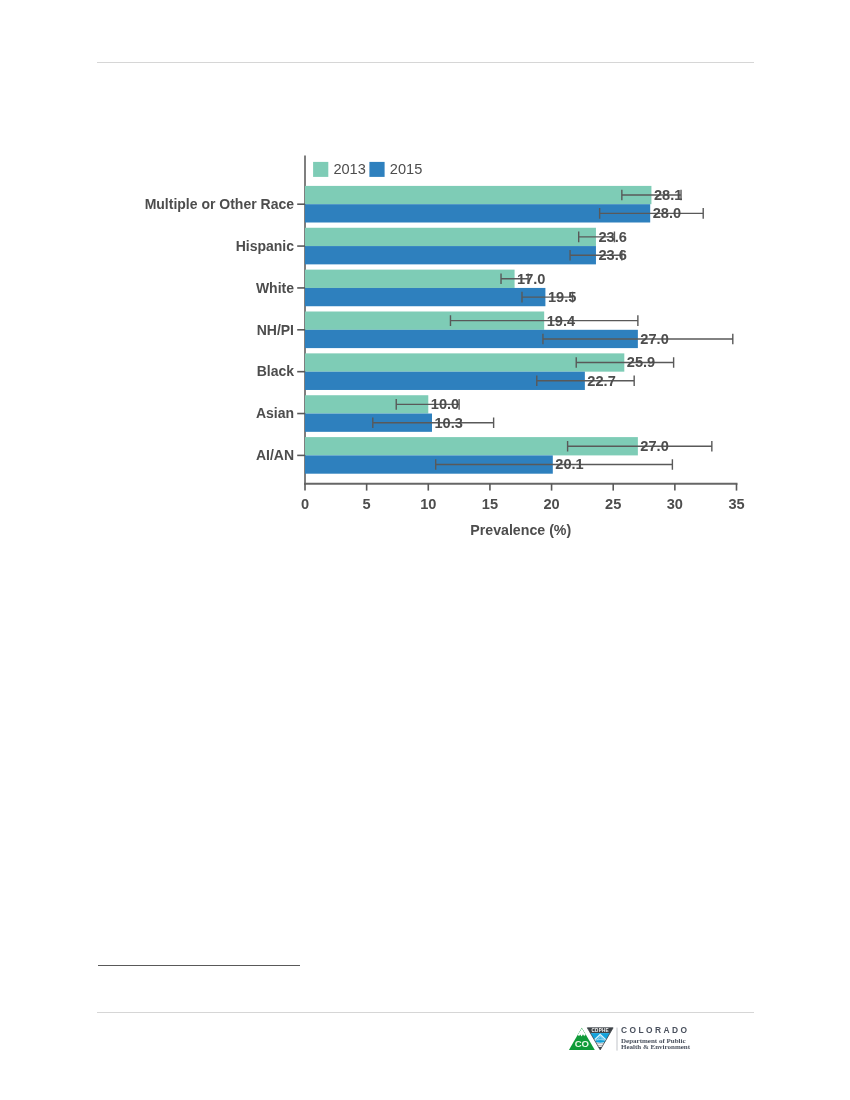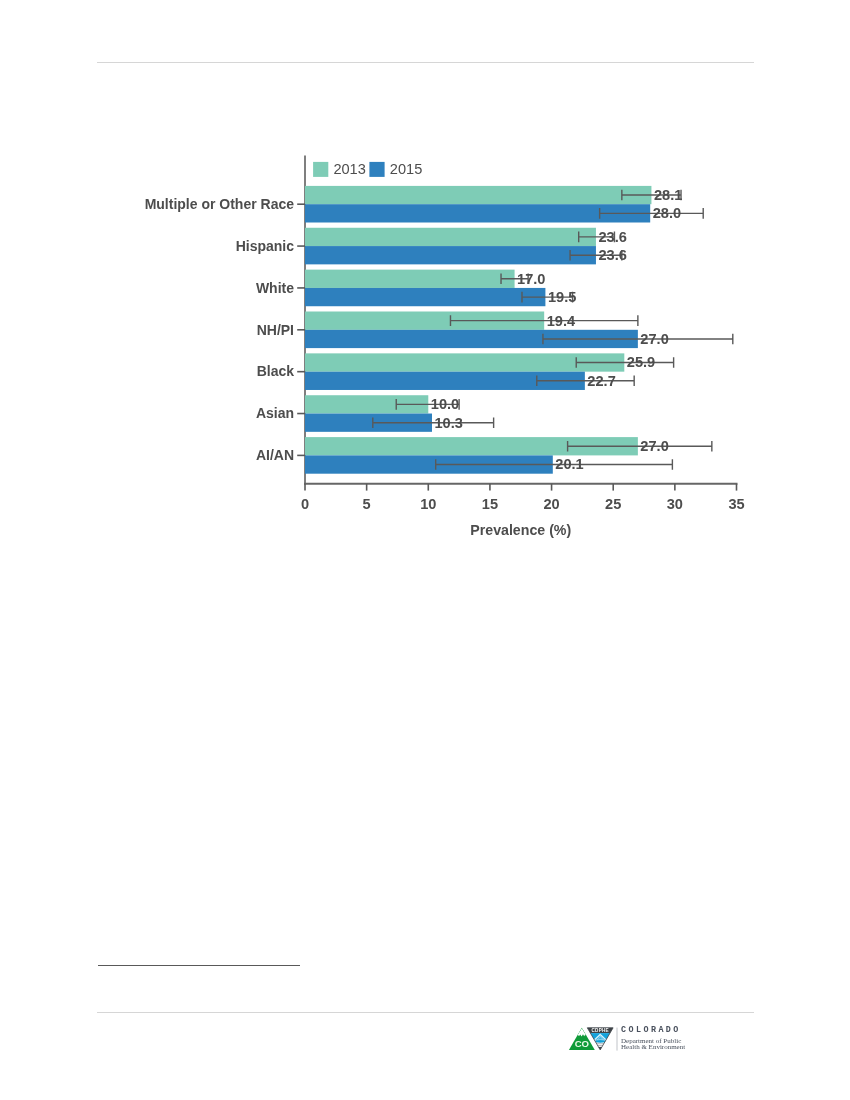--- a/index.html
+++ b/index.html
@@ -22,22 +22,22 @@
   .errbar{stroke:#595959;stroke-width:1.4;fill:none;}
   .ticklab{font-family:"Liberation Sans",sans-serif;font-size:14.6px;font-weight:bold;fill:#4d4d4d;}
   .catlab{font-family:"Liberation Sans",sans-serif;font-size:14px;font-weight:bold;fill:#4d4d4d;text-anchor:end;}
   .dlabel{font-family:"Liberation Sans",sans-serif;font-size:14.6px;font-weight:bold;fill:#4d4d4d;}
   .axtitle{font-family:"Liberation Sans",sans-serif;font-size:14.2px;font-weight:bold;fill:#4d4d4d;text-anchor:middle;}
   .leglab{font-family:"Liberation Sans",sans-serif;font-size:14.6px;fill:#4d4d4d;}
 
   
   .logo{position:absolute;left:566px;top:1025px;width:52px;height:28px;text-decoration:underline;}
   .logo-txt{position:absolute;left:621px;top:1026.3px;}
-  .brand{font-family:Liberation Mono, monospace;font-size:8.4px;font-weight:bold;letter-spacing:2.45px;color:#49505d;line-height:8px;margin-bottom:3.6px;}
-  .agline{font-family:"Liberation Serif",serif;font-size:7.0px;color:#49505d;line-height:6.5px;font-weight:normal;}
+  .brand{font-family:Liberation Sans, sans-serif;font-size:8.4px;font-weight:bold;letter-spacing:2.45px;color:#49505d;line-height:8px;margin-bottom:3.6px;}
+  .agline{font-family:"Liberation Serif",serif;font-size:7.0px;color:#49505d;line-height:6.5px;font-weight:bold;}
 </style>
 </head>
 <body>
 
 <div class="page">
   <div class="rule-top"></div>
   <div class="rule-bottom"></div>
   <div class="footnote-sep"></div>
 
   <svg id="chart-svg" width="850" height="1100">

